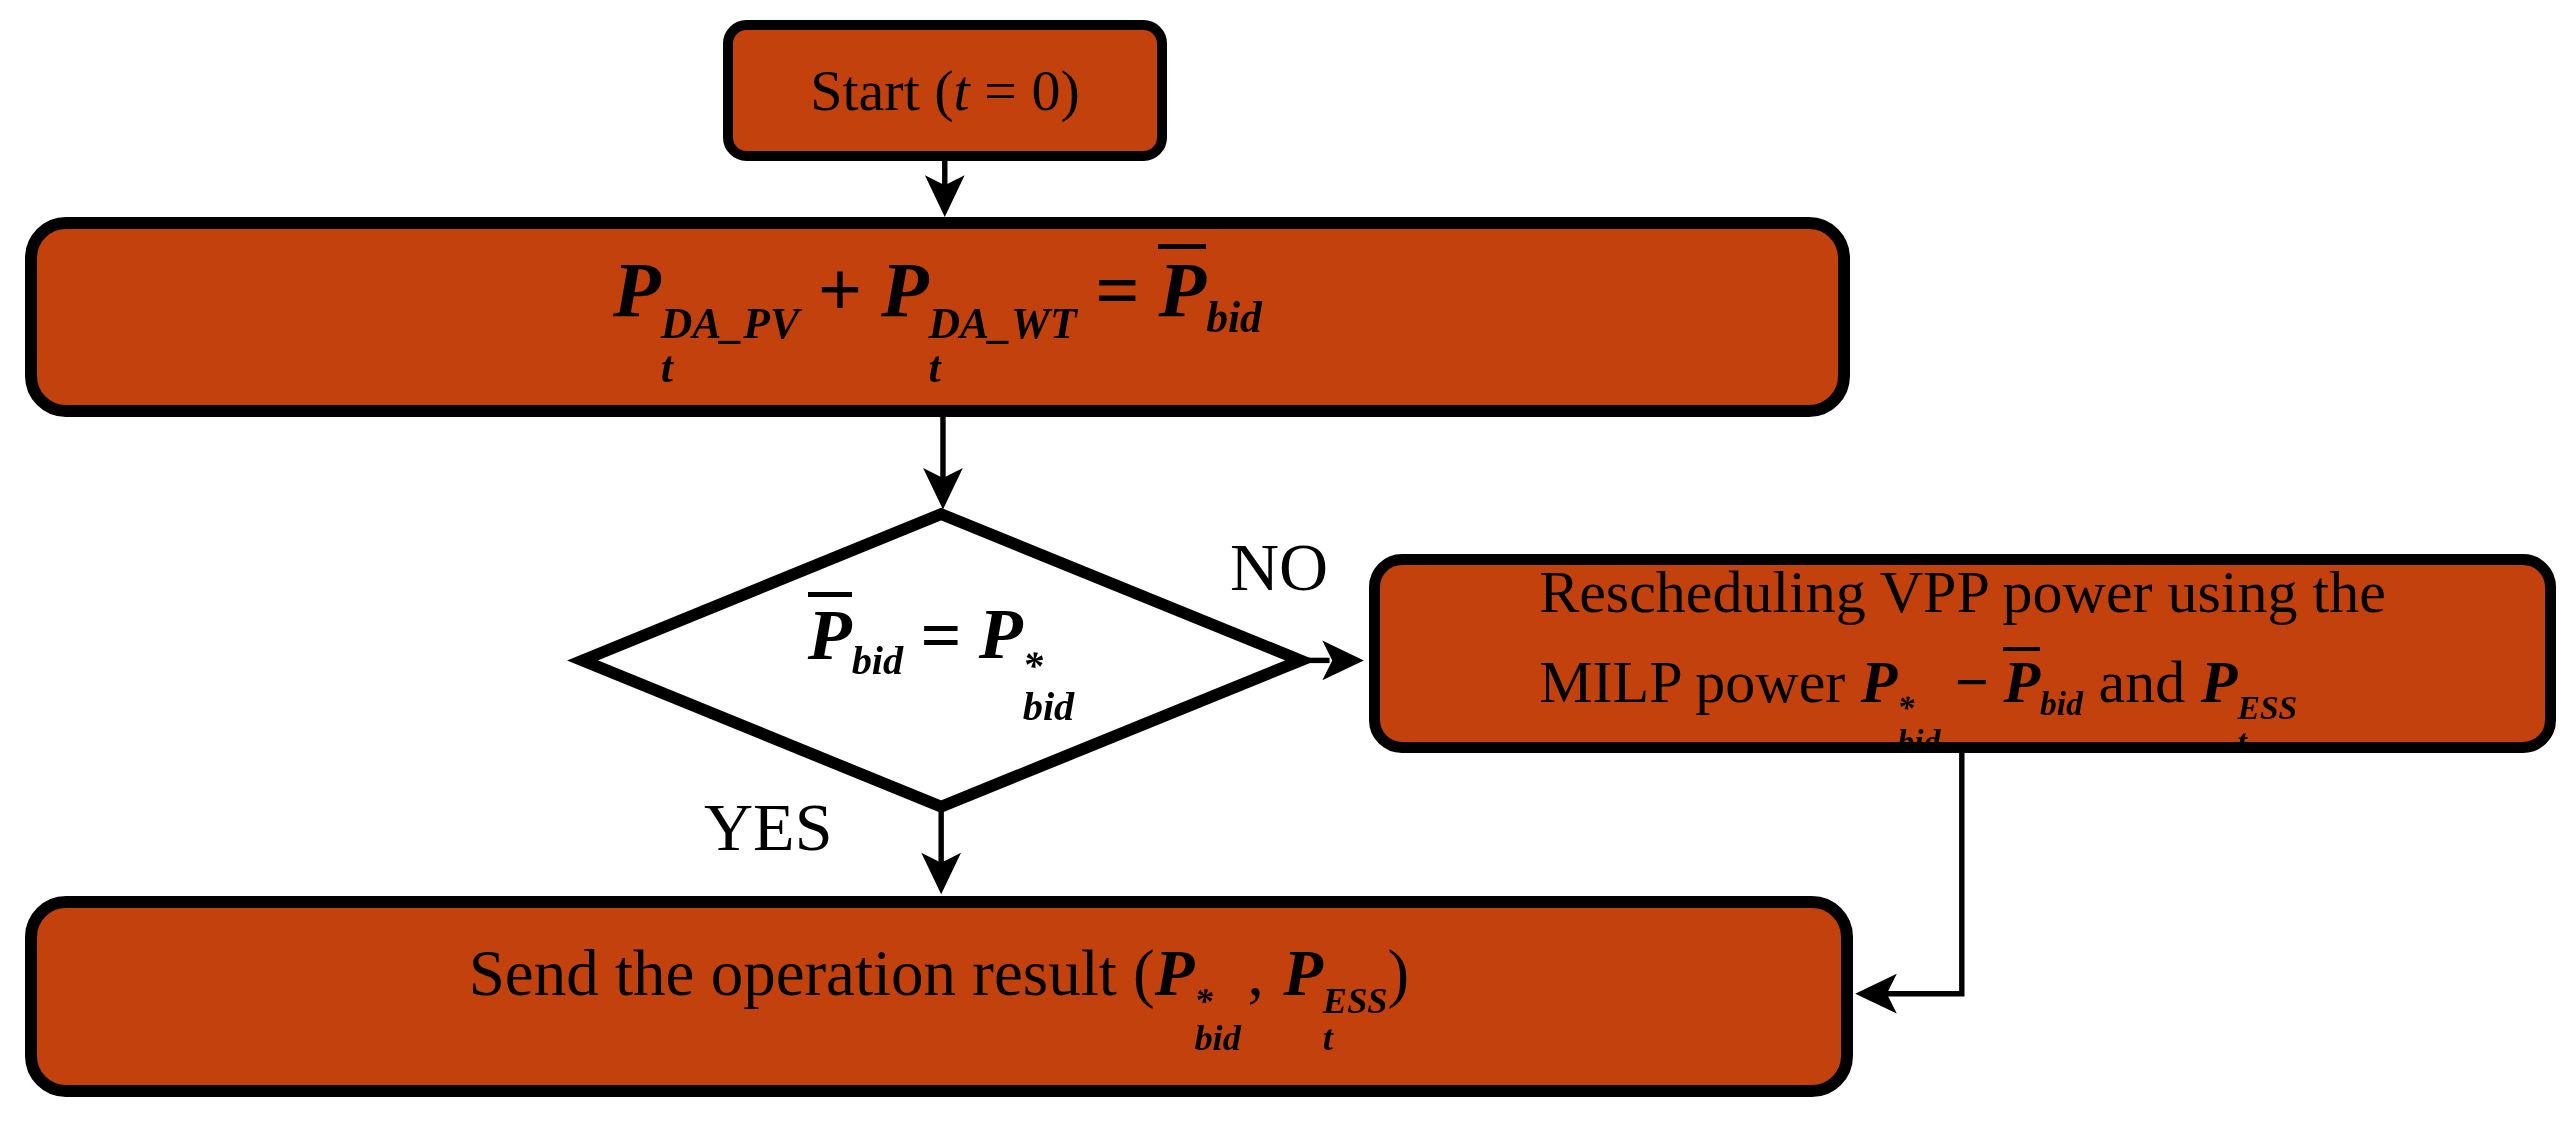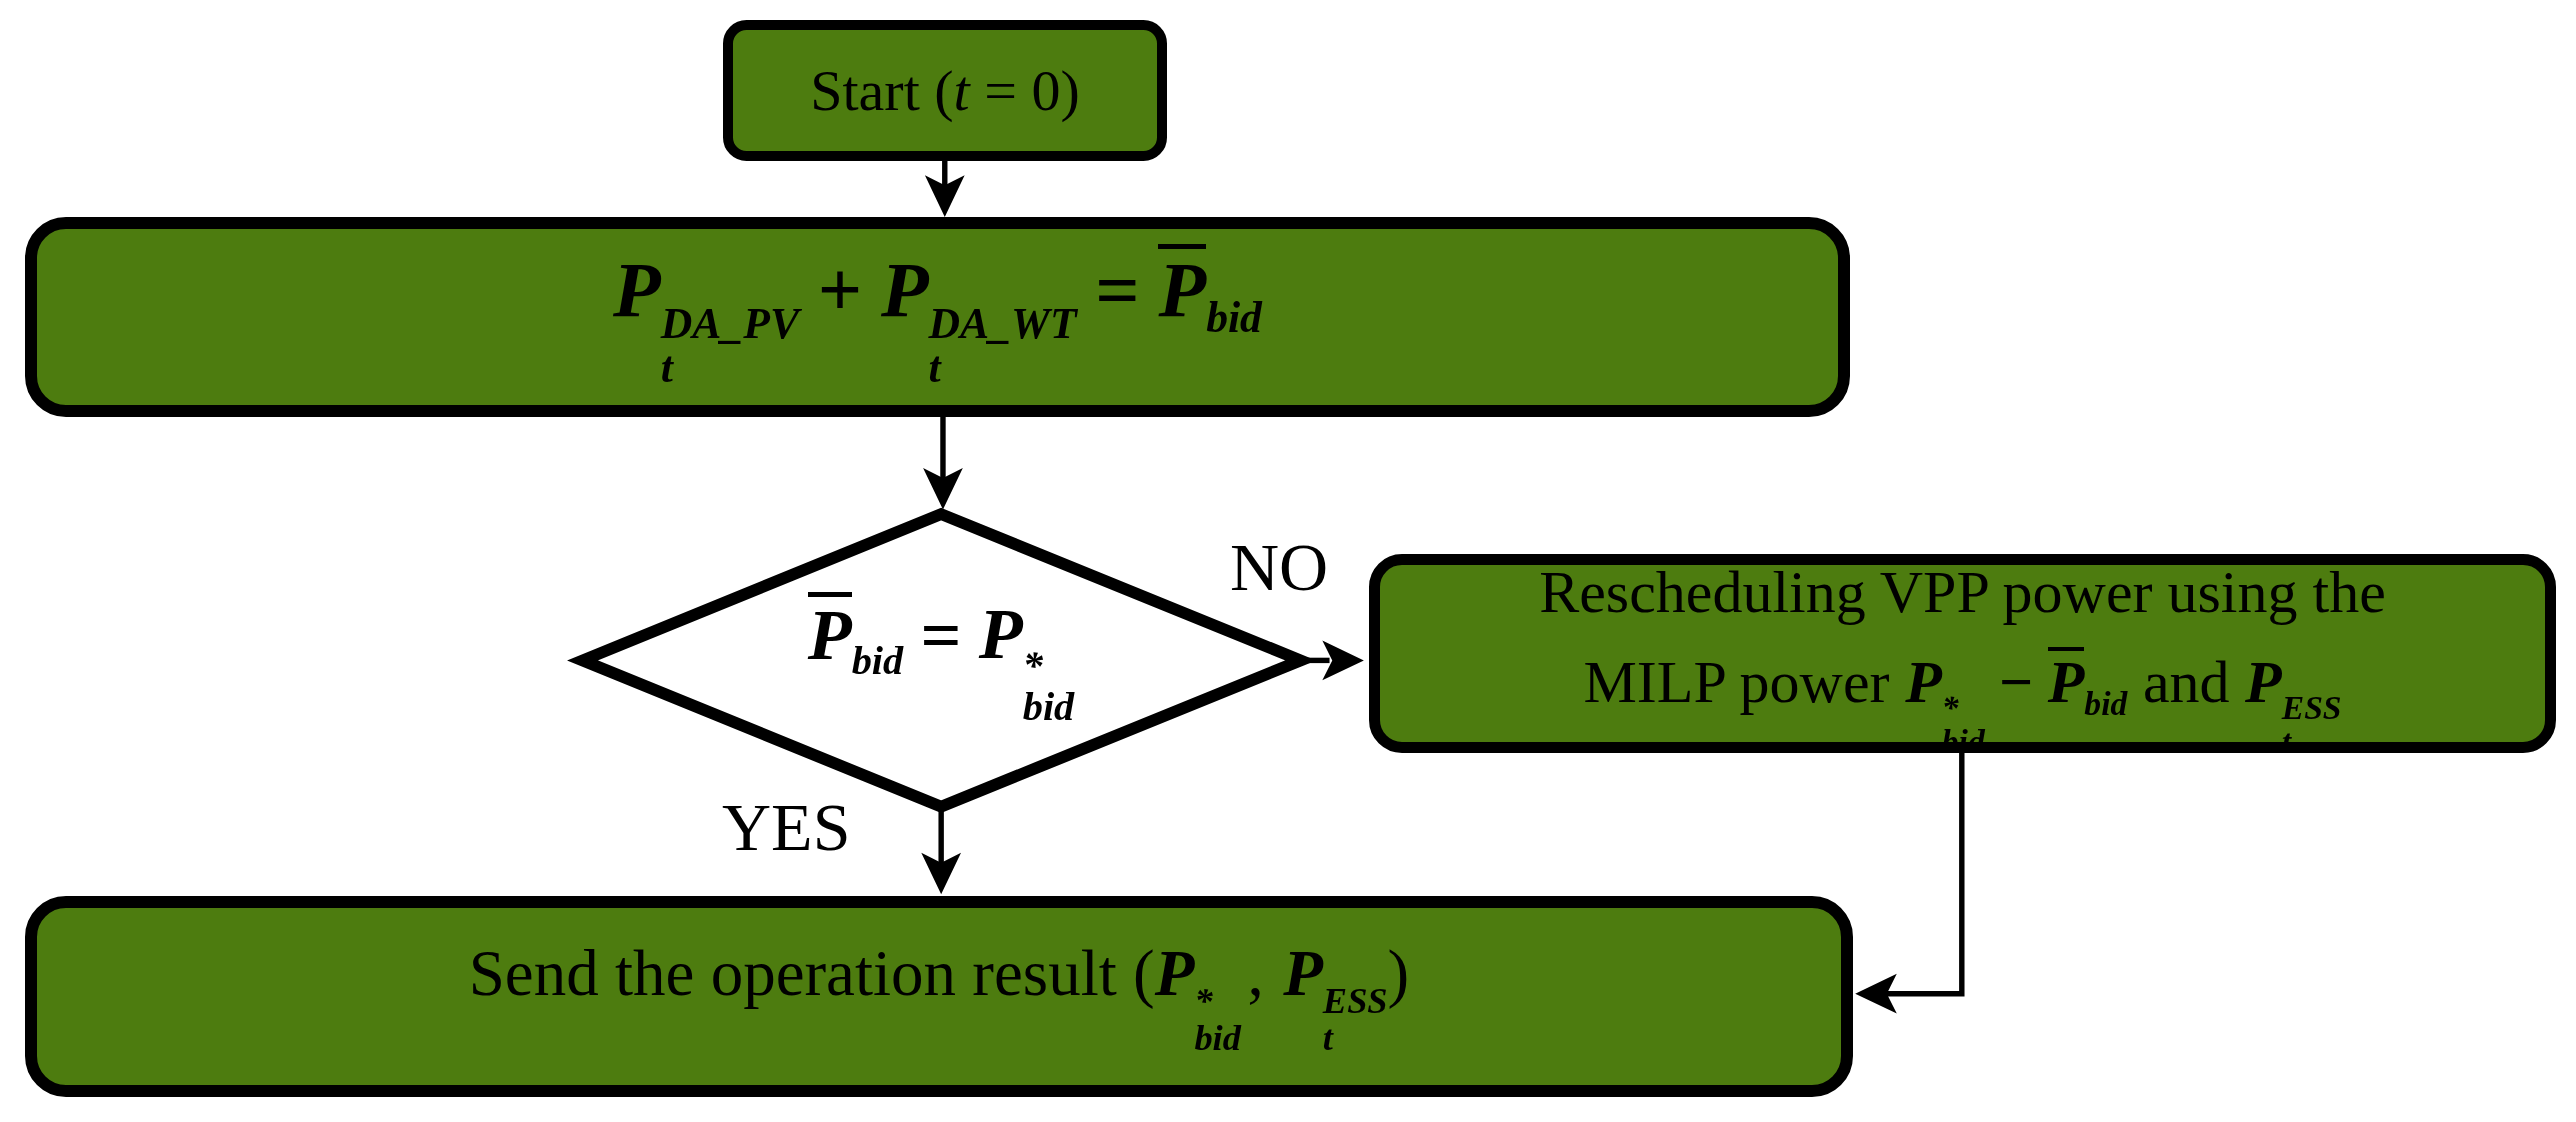--- a/index.html
+++ b/index.html
@@ -2,36 +2,35 @@
 <html style="font-size:14.5px"><head>
 <meta charset="utf-8">
 <style>
   html,body{margin:0;padding:0;}
   body{
     width:2576px;height:1123px;position:relative;background:#ffffff;
     font-family:"Liberation Serif",serif;color:#000;overflow:hidden;
   }
   #wires{position:absolute;left:0;top:0;width:2576px;height:1123px;}
   .box{
-    position:absolute;box-sizing:border-box;background:#4d7c0f;
+    position:absolute;box-sizing:border-box;background:#c2410c;
     border:11.7px solid #000;display:flex;align-items:center;justify-content:center;
-    text-align:center;
   }
   .content{display:block;}
   #start-box{left:723px;top:20px;width:444px;height:141px;border-width:10px;border-radius:23.5px;font-size:58px;}
   #bid-box{left:25px;top:217px;width:1825px;height:200px;border-width:12.6px;border-radius:41px;font-size:78px;}
   #reschedule-box{left:1369px;top:554px;width:1187px;height:199px;border-width:11px;border-radius:33px;font-size:60px;line-height:1.5;padding:0 1px;}
   #send-box{left:25px;top:896px;width:1828px;height:201px;border-width:12.6px;border-radius:41px;font-size:65px;}
   #decision-label{
     position:absolute;left:670px;top:567px;width:542px;height:185px;
     display:flex;align-items:center;justify-content:center;font-size:72px;
   }
   .branch{position:absolute;font-size:68px;line-height:1;}
   #no-label{left:1230px;top:533px;}
-  #yes-label{left:722px;top:793px;}
+  #yes-label{left:704px;top:793px;}
 
   
   .mi{font-style:italic;font-weight:bold;}
   .obar{display:inline-block;border-top:0.07em solid #000;padding-top:0.02em;line-height:1;}
   .scripts{
     display:inline-flex;flex-direction:column;align-items:flex-start;
     font-size:0.56em;line-height:1.02;font-style:italic;font-weight:bold;
     vertical-align:-0.5em;
   }
   .sub{font-size:0.56em;font-style:italic;font-weight:bold;vertical-align:-0.38em;line-height:1;}

